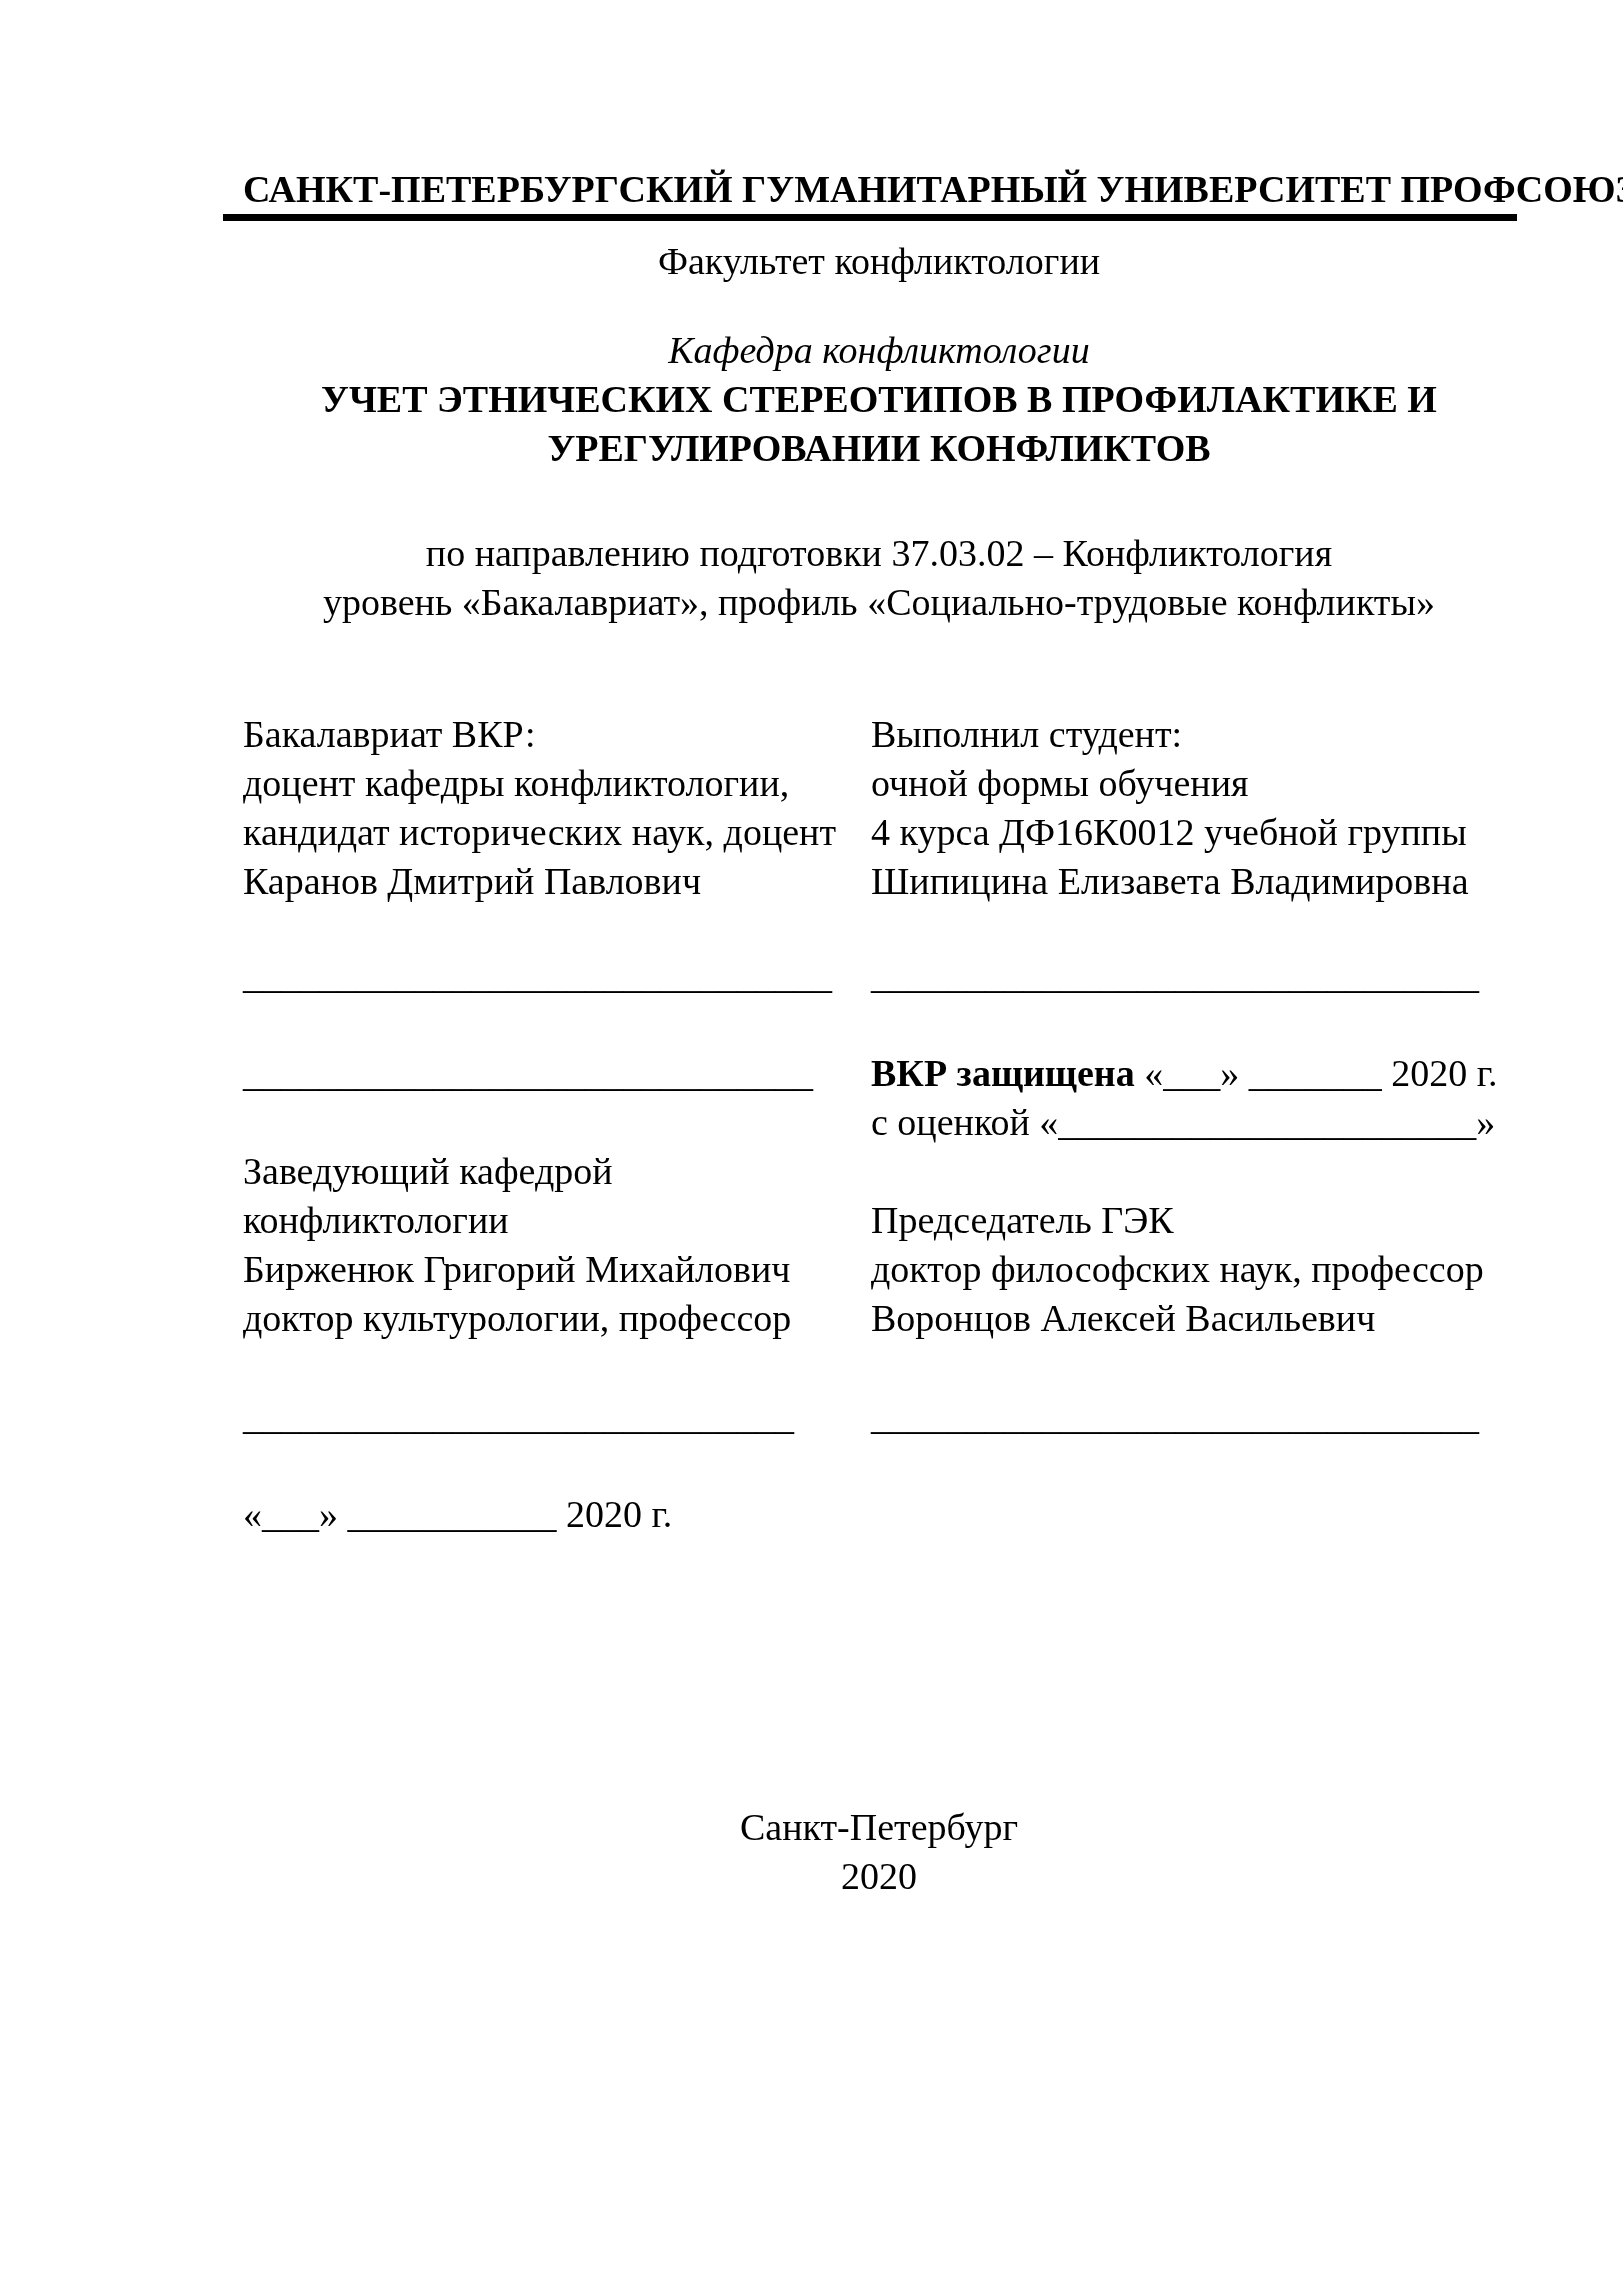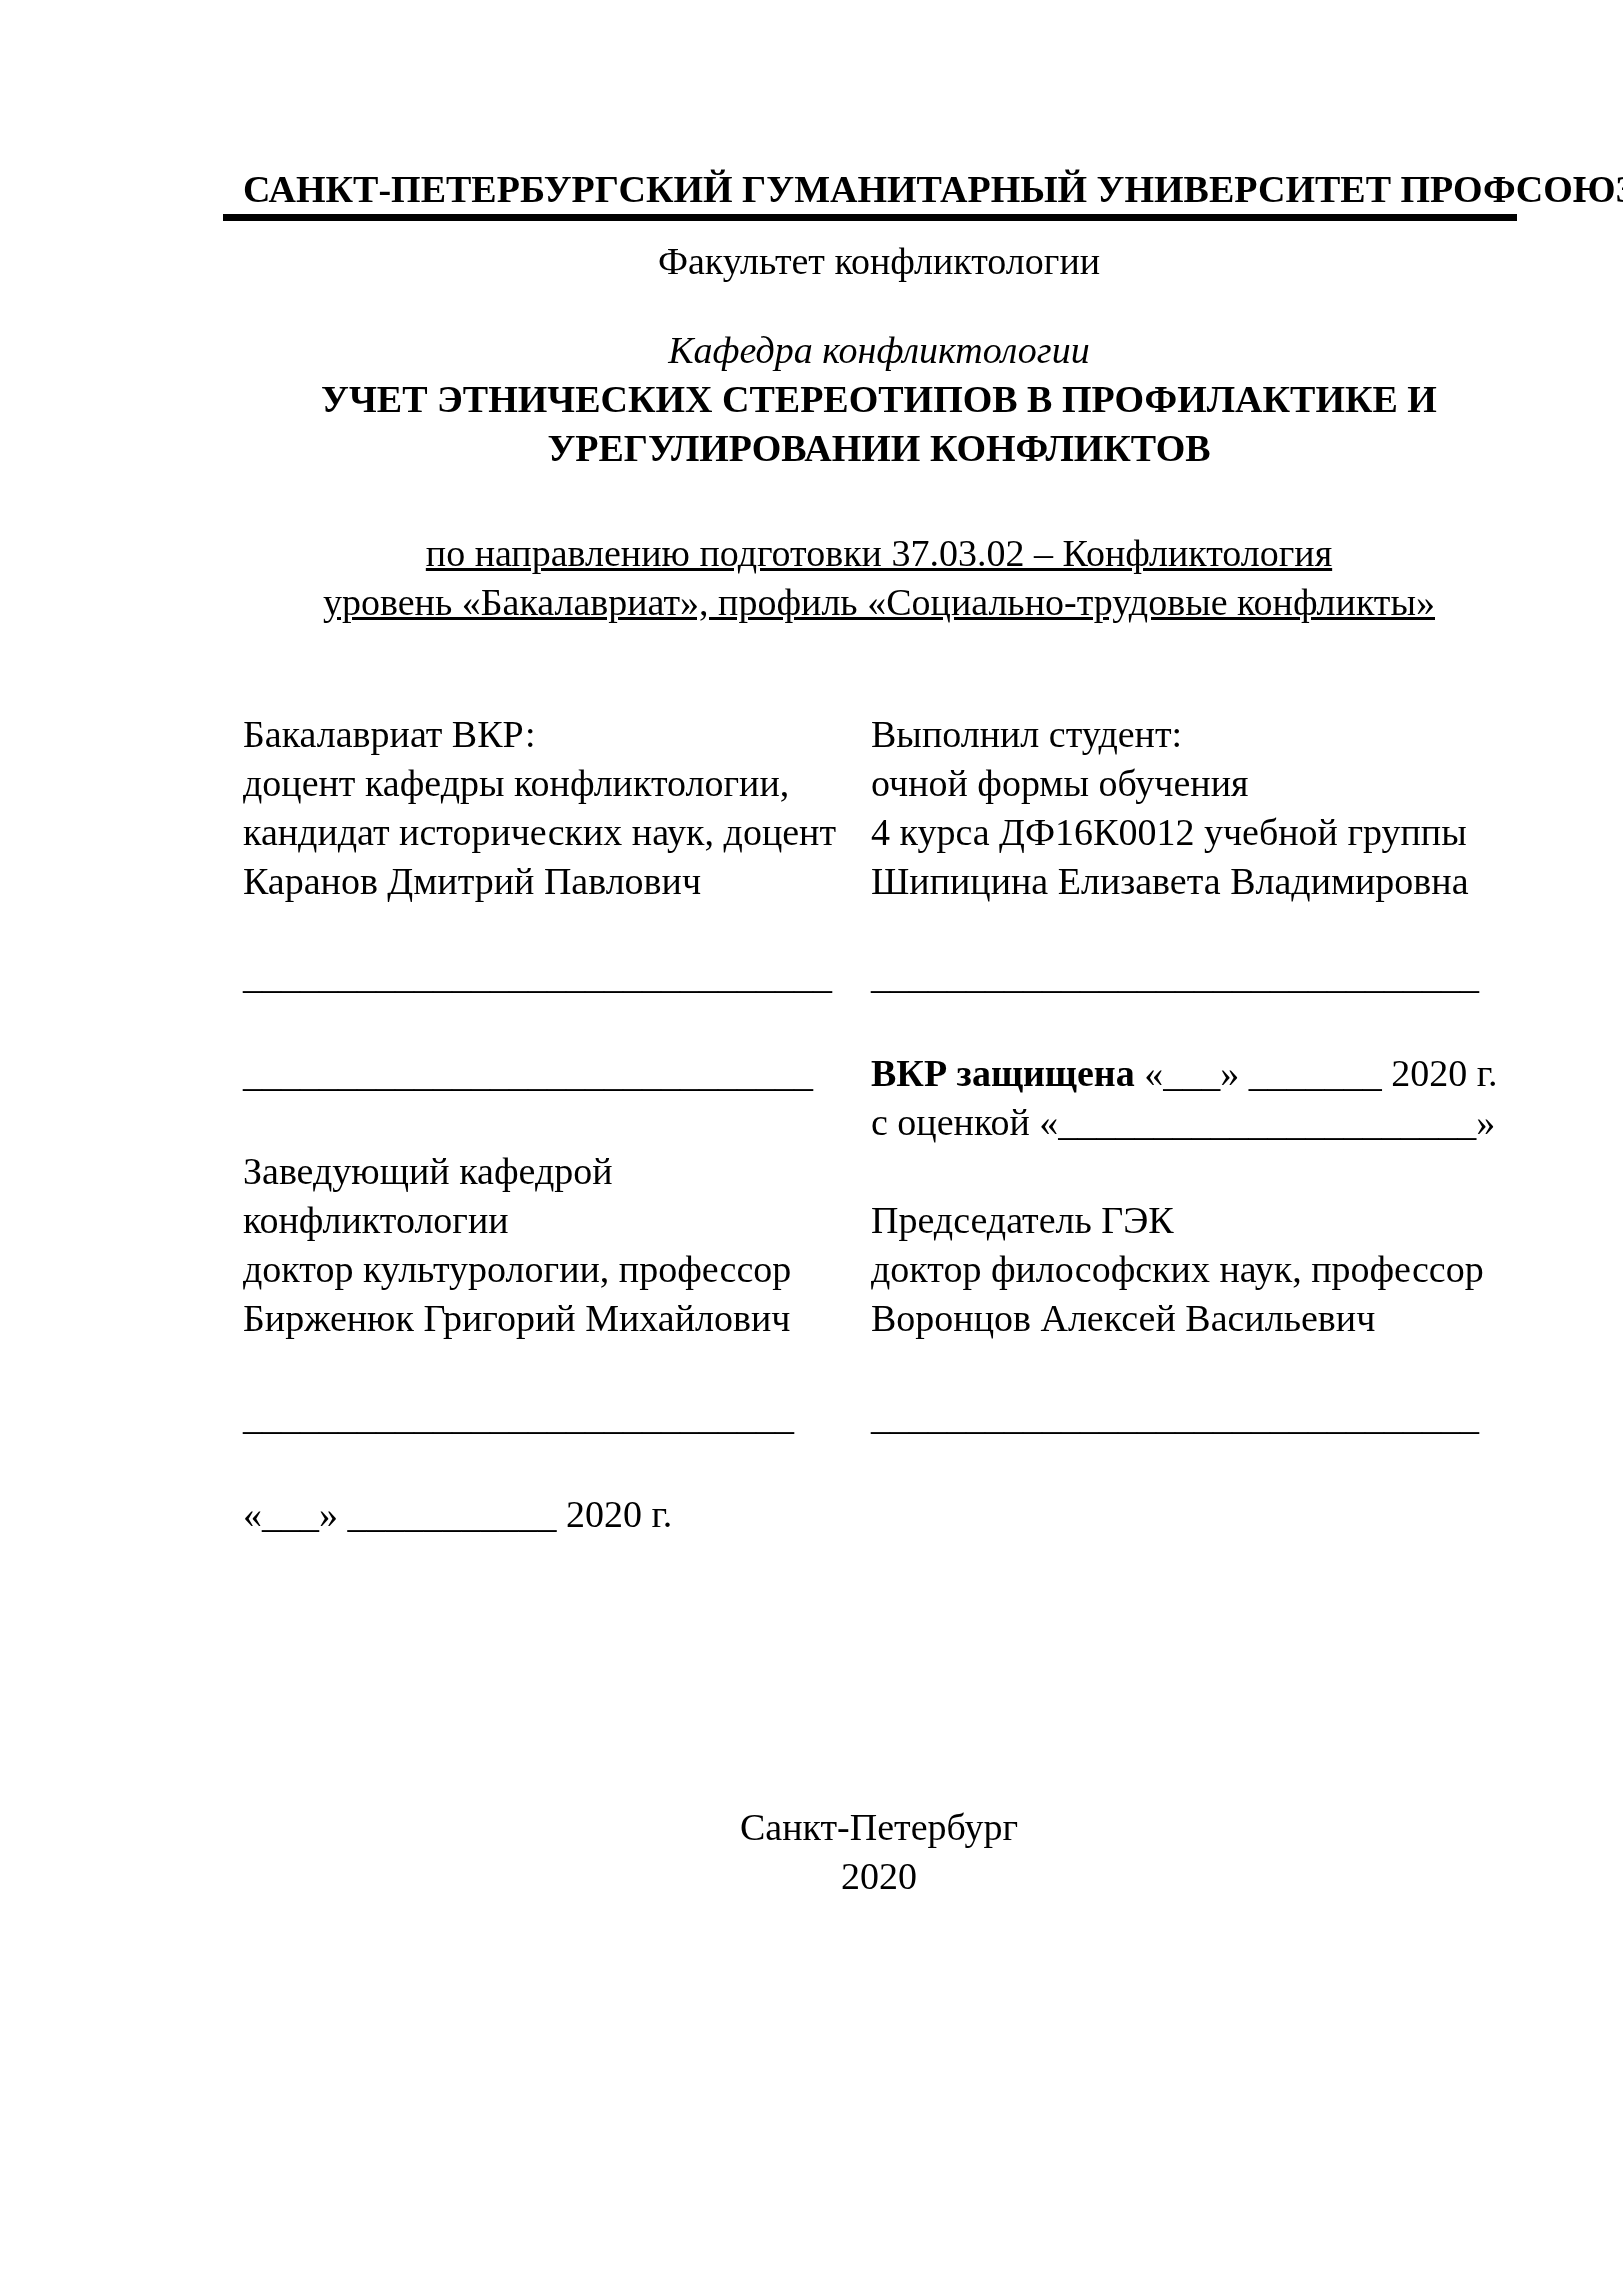--- a/index.html
+++ b/index.html
@@ -44,21 +44,20 @@
     text-align: center;
     margin-top: 140px;
   }
   .thesis-title {
     font-weight: bold;
     text-align: center;
   }
   .program {
     text-align: center;
     margin-top: 56px;
-    text-decoration: underline;
   }
   .cols {
     display: grid;
     grid-template-columns: 628px 1fr;
     margin-top: 83px;
   }
   .cols.lower {
     margin-top: 45px;
   }
   .line {
@@ -110,22 +109,22 @@
   </div>
 
   <div class="cols lower">
     <div>
       <div class="line">_______________________________</div>
       <div class="line"></div>
       <div class="line">______________________________</div>
       <div class="line"></div>
       <div class="line">Заведующий кафедрой</div>
       <div class="line">конфликтологии</div>
+      <div class="line">Бирженюк Григорий Михайлович</div>
       <div class="line">доктор культурологии, профессор</div>
-      <div class="line">Бирженюк Григорий Михайлович</div>
       <div class="line"></div>
       <div class="line">_____________________________</div>
       <div class="line"></div>
       <div class="line">«___» ___________ 2020 г.</div>
     </div>
     <div>
       <div class="line">________________________________</div>
       <div class="line"></div>
       <div class="line"><span class="b">ВКР защищена</span><span> «___» _______ 2020 г.</span></div>
       <div class="line">с оценкой «______________________»</div>

